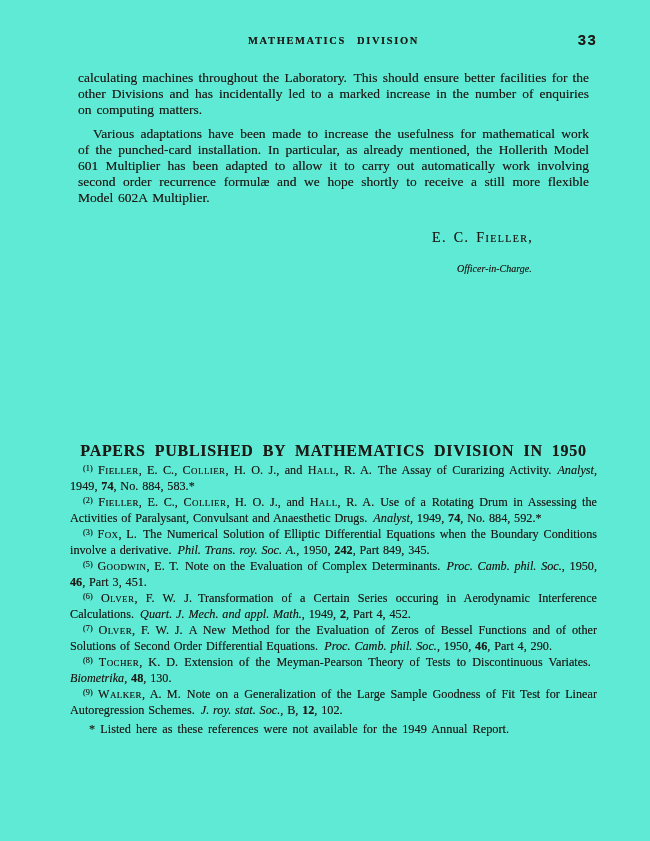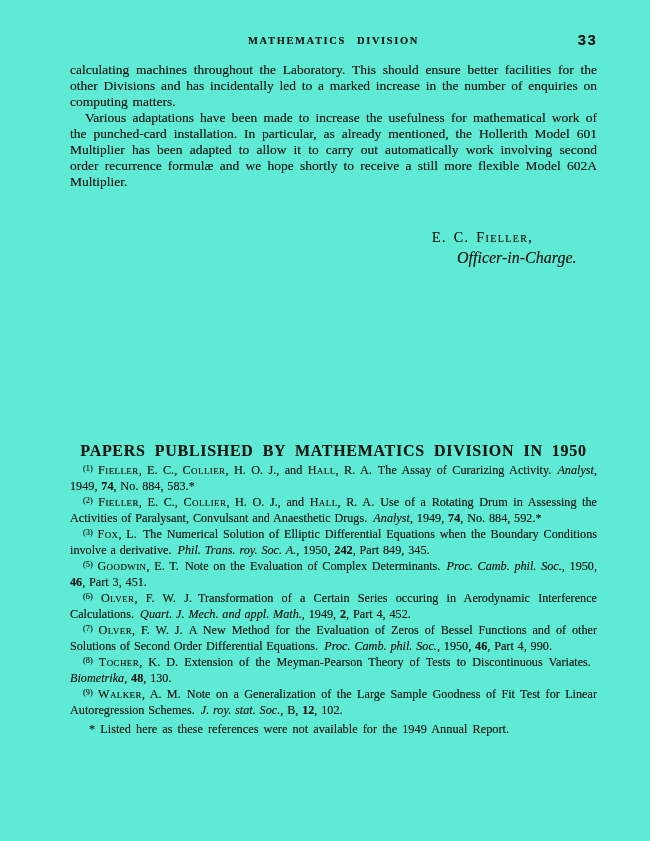--- a/index.html
+++ b/index.html
@@ -27,32 +27,32 @@
     letter-spacing: 1.6px; word-spacing: 7px;
   }
   .page-number {
     position: absolute; right: 0; top: -2px;
     font-size: 14.5px; font-weight: bold; letter-spacing: 1px; font-family: Liberation Mono, monospace;
   }
 
   
   .body-text { position: absolute; top: 62px; left: 70px; width: 527px; }
   .body-para {
-    margin: 0; text-align: justify;
+    margin: 8px; text-align: justify;
     font-size: 13.5px; line-height: 16.05px; word-spacing: 1.5px;
   }
   .body-para.indented { text-indent: 15px; }
 
   
   .signature-block { position: absolute; top: 230px; left: 432px; }
   .sig-name {
     font-size: 14px; font-variant: small-caps;
     letter-spacing: 1.4px; word-spacing: 2px;
   }
-  .sig-title { font-size: 16px; font-style: italic; margin: 3px 0 0 25px; font-family: Liberation Serif, serif; }
+  .sig-title { font-size: 10px; font-style: italic; margin: 17px 0 0 25px; font-family: Liberation Serif, serif; }
 
   
   .papers-section { position: absolute; top: 442px; left: 70px; width: 527px; }
   .papers-heading {
     margin: 0 0 3px 0; text-align: center;
     font-size: 16px; font-weight: bold;
     letter-spacing: 0.7px; word-spacing: 4.5px;
   }
   .ref {
     margin: 0 0 1px 0; text-align: justify; text-indent: 13px;
@@ -90,20 +90,20 @@
   </div>
 
   <div class="papers-section">
     <div class="papers-heading">PAPERS PUBLISHED BY MATHEMATICS DIVISION IN 1950</div>
     <div class="reference-list">
       <p class="ref"><span class="sup">(1)</span><span> </span><span class="sc">Fieller</span><span>, E. C., </span><span class="sc">Collier</span><span>, H. O. J., and </span><span class="sc">Hall</span><span>, R. A. The Assay of Curarizing Activity. </span><span class="i">Analyst</span><span>, 1949, </span><span class="b">74</span><span>, No. 884, 583.*</span></p>
       <p class="ref"><span class="sup">(2)</span><span> </span><span class="sc">Fieller</span><span>, E. C., </span><span class="sc">Collier</span><span>, H. O. J., and </span><span class="sc">Hall</span><span>, R. A. Use of a Rotating Drum in Assessing the Activities of Paralysant, Convulsant and Anaesthetic Drugs. </span><span class="i">Analyst</span><span>, 1949, </span><span class="b">74</span><span>, No. 884, 592.*</span></p>
       <p class="ref"><span class="sup">(3)</span><span> </span><span class="sc">Fox</span><span>, L. The Numerical Solution of Elliptic Differential Equations when the Boundary Conditions involve a derivative. </span><span class="i">Phil. Trans. roy. Soc. A.</span><span>, 1950, </span><span class="b">242</span><span>, Part 849, 345.</span></p>
       <p class="ref"><span class="sup">(5)</span><span> </span><span class="sc">Goodwin</span><span>, E. T. Note on the Evaluation of Complex Determinants. </span><span class="i">Proc. Camb. phil. Soc.</span><span>, 1950, </span><span class="b">46</span><span>, Part 3, 451.</span></p>
       <p class="ref"><span class="sup">(6)</span><span> </span><span class="sc">Olver</span><span>, F. W. J. Transformation of a Certain Series occuring in Aerodynamic Interference Calculations. </span><span class="i">Quart. J. Mech. and appl. Math.</span><span>, 1949, </span><span class="b">2</span><span>, Part 4, 452.</span></p>
-      <p class="ref"><span class="sup">(7)</span><span> </span><span class="sc">Olver</span><span>, F. W. J. A New Method for the Evaluation of Zeros of Bessel Functions and of other Solutions of Second Order Differential Equations. </span><span class="i">Proc. Camb. phil. Soc.</span><span>, 1950, </span><span class="b">46</span><span>, Part 4, 990.</span></p>
+      <p class="ref"><span class="sup">(7)</span><span> </span><span class="sc">Olver</span><span>, F. W. J. A New Method for the Evaluation of Zeros of Bessel Functions and of other Solutions of Second Order Differential Equations. </span><span class="i">Proc. Camb. phil. Soc.</span><span>, 1950, </span><span class="b">46</span><span>, Part 4, 290.</span></p>
       <p class="ref"><span class="sup">(8)</span><span> </span><span class="sc">Tocher</span><span>, K. D. Extension of the Meyman-Pearson Theory of Tests to Discontinuous Variates. </span><span class="i">Biometrika</span><span>, </span><span class="b">48</span><span>, 130.</span></p>
       <p class="ref"><span class="sup">(9)</span><span> </span><span class="sc">Walker</span><span>, A. M. Note on a Generalization of the Large Sample Goodness of Fit Test for Linear Autoregression Schemes. </span><span class="i">J. roy. stat. Soc.</span><span>, B, </span><span class="b">12</span><span>, 102.</span></p>
     </div>
     <p class="footnote">* Listed here as these references were not available for the 1949 Annual Report.</p>
   </div>
 
 </div>
 
 </body></html>

